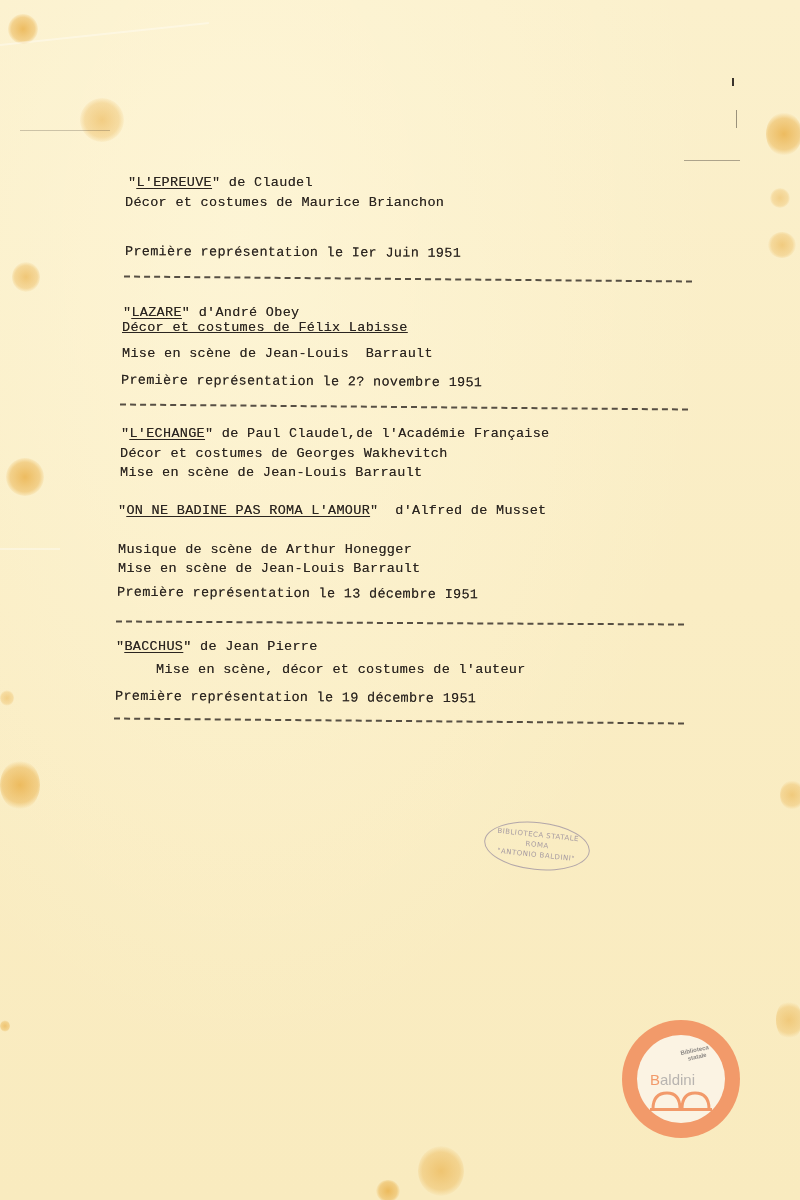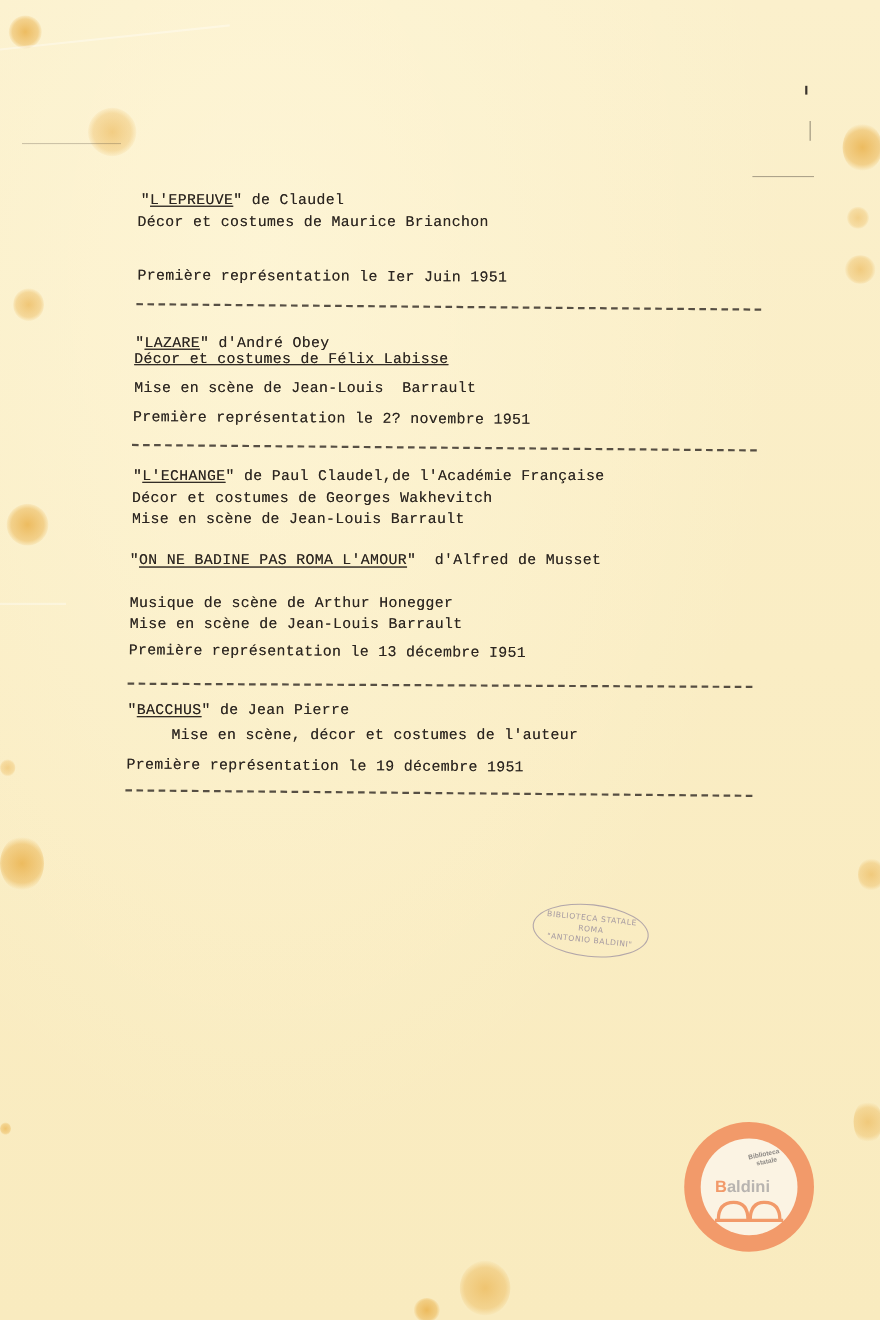--- a/index.html
+++ b/index.html
@@ -51,21 +51,21 @@
       position: absolute; left: 15px; top: 15px; width: 88px; height: 88px;
       border-radius: 50%; background: #fbf3e3;
     }
     .logo-small {
       position: absolute; left: 44px; top: 12px; font-size: 6px; color: #8e8a86;
       font-family: "Liberation Sans", sans-serif; transform: rotate(-12deg);
       line-height: 7px; font-weight: bold;
     }
     .logo-word {
       position: absolute; left: 13px; top: 36px; font-size: 15px; color: #b8b4b0;
-      font-family: "Liberation Sans", sans-serif; font-weight: bold;
+      font-family: "Liberation Sans", sans-serif; font-weight: normal;
     }
     .logo-word .b { color: #f29a6a; }
     .logo-books { position: absolute; left: 12px; top: 54px; }
     .tick {
       position: absolute; background: #3a332c;
     }
   </style>
 </head>
 <body>
 

